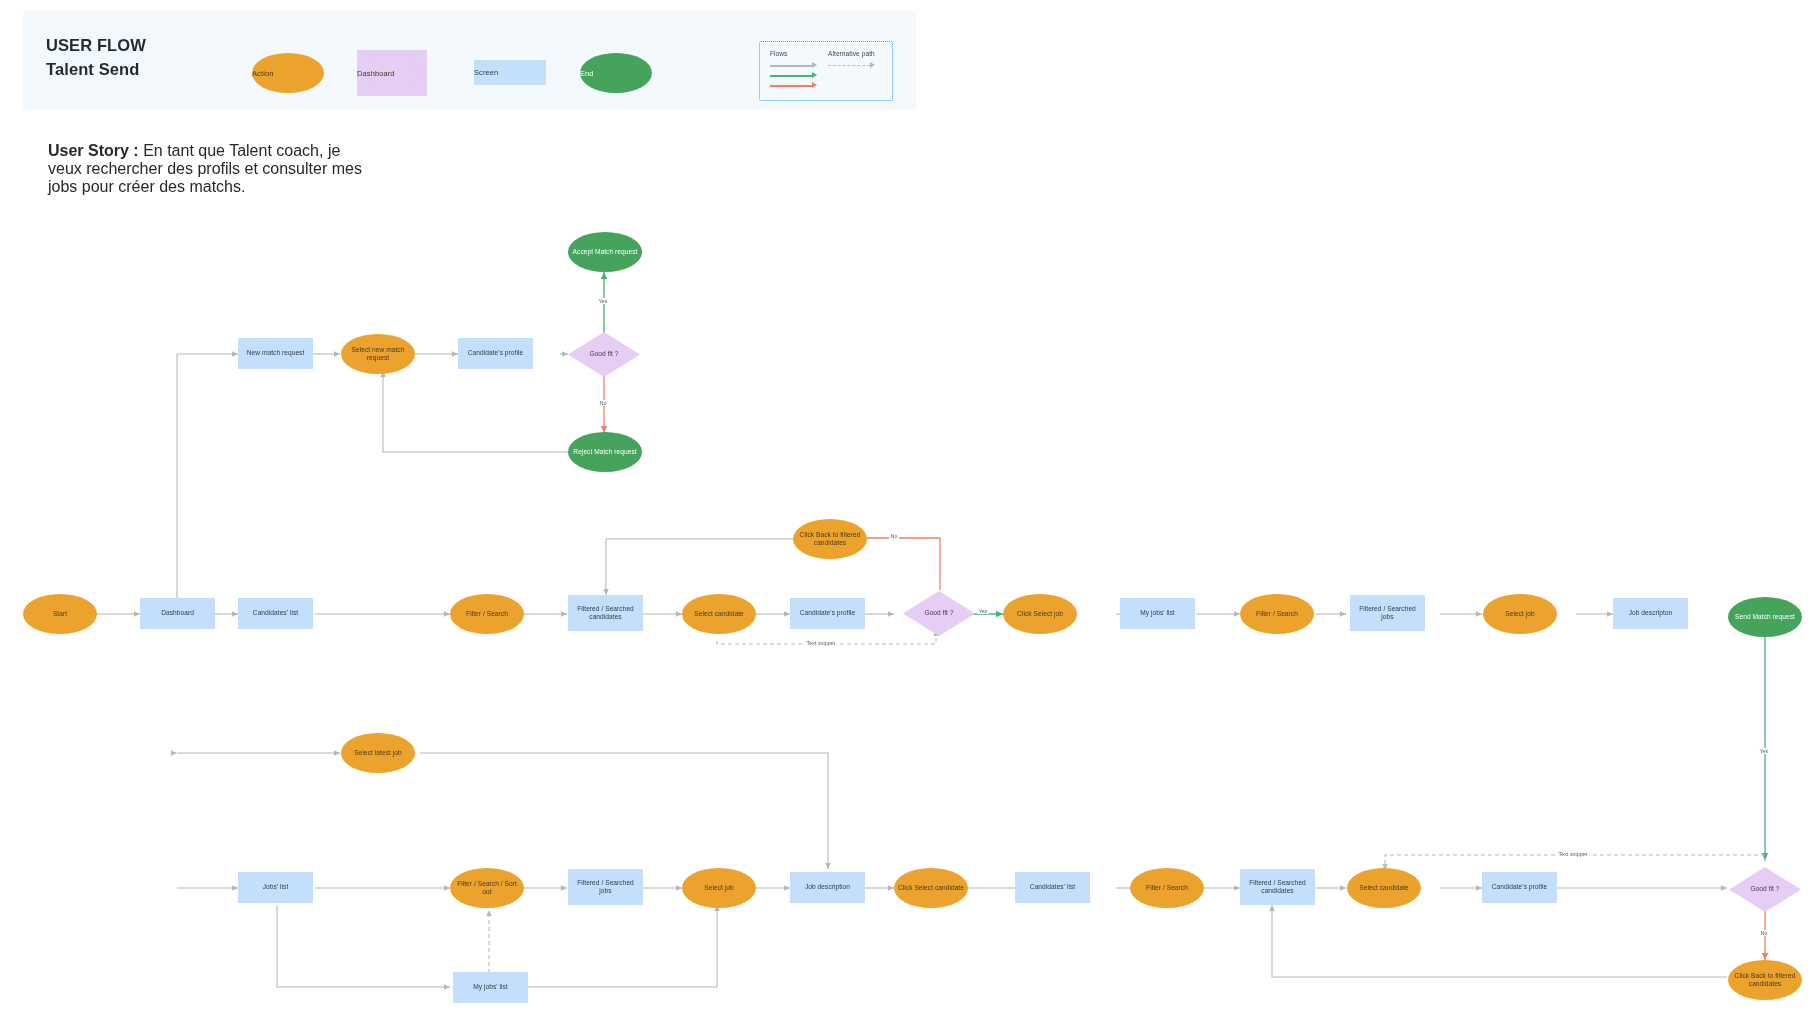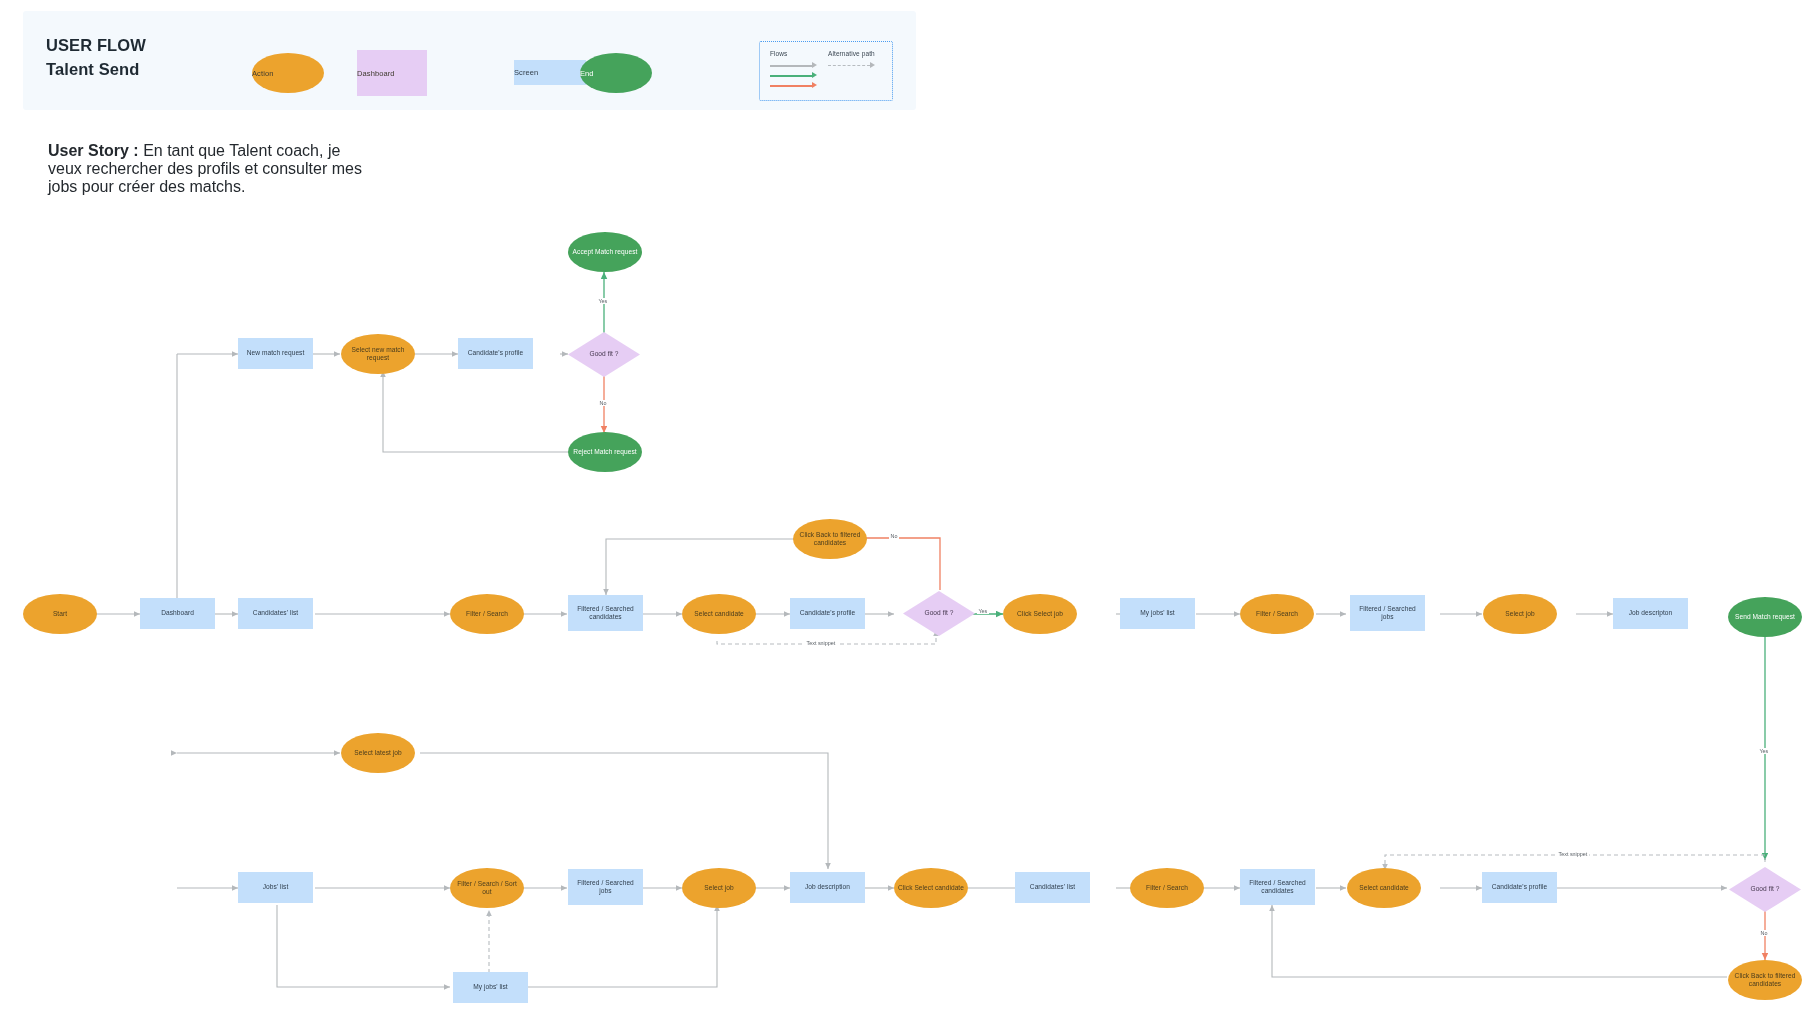--- a/index.html
+++ b/index.html
@@ -104,21 +104,21 @@
 
     <div class="legend-shape shape-action" style="left:229px; top:42px;">
       <span>Action</span>
     </div>
     <div class="legend-shape shape-decision" style="left:334px; top:39px;">
       <svg viewBox="0 0 70 46" style="position:absolute;left:0;top:0;width:70px;height:46px">
         <polygon points="35,0 70,23 35,46 0,23" fill="#e6cdf4"></polygon>
       </svg>
       <span style="position:relative">Dashboard</span>
     </div>
-    <div class="legend-shape shape-screen" style="left:451px; top:49px;margin-left:40px;">
+    <div class="legend-shape shape-screen" style="left:451px; top:49px;">
       <span>Screen</span>
     </div>
     <div class="legend-shape shape-end" style="left:557px; top:42px;">
       <span>End</span>
     </div>
 
     <div id="legend-key">
       <div class="key-col" style="left:10px;">
         <div class="key-title">Flows</div>
         <div class="key-line">

